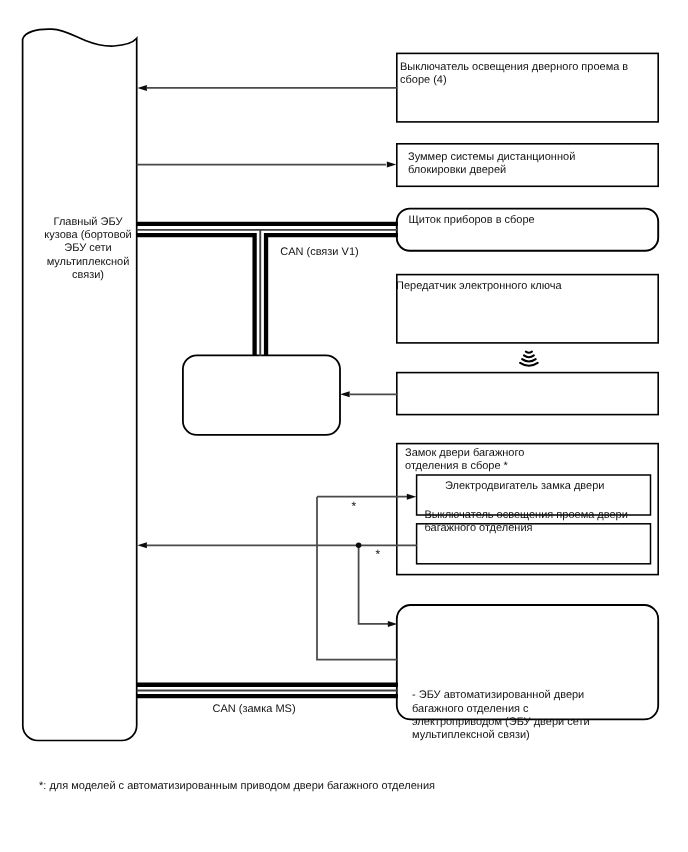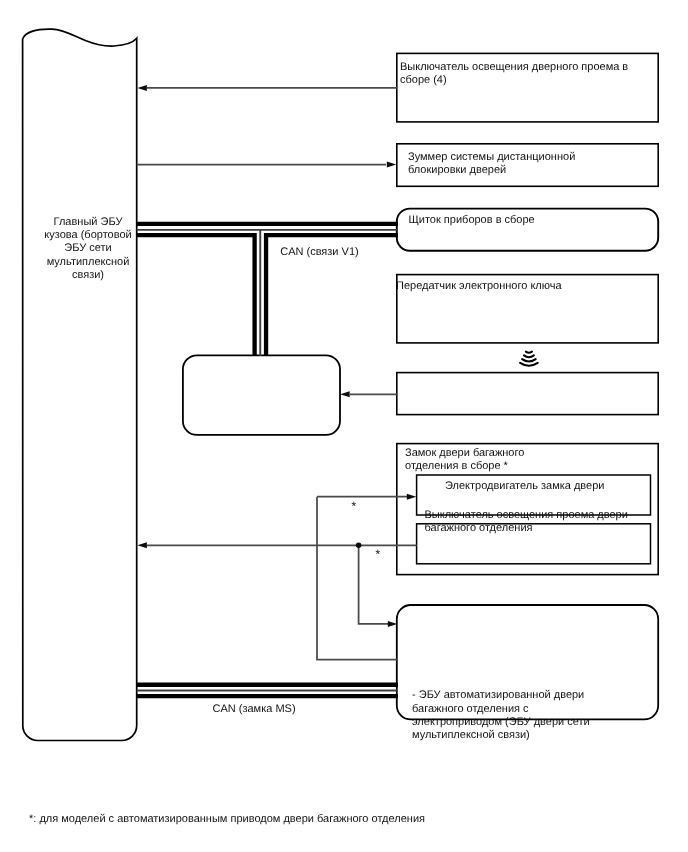--- a/index.html
+++ b/index.html
@@ -108,15 +108,15 @@
   <div class="lbl" style="left:424.5px;top:509px;width:230px;">Выключатель освещения проема двери
 багажного отделения</div>
   <div class="lbl" style="left:412px;top:645.2px;width:250px;margin-top:44px;">- ЭБУ автоматизированной двери
 багажного отделения с
 электроприводом (ЭБУ двери сети
 мультиплексной связи)</div>
   <div class="lbl" style="left:351.5px;top:500px;font-size:12px;line-height:12px;">*</div>
   <div class="lbl" style="left:375.5px;top:548.1px;font-size:12px;line-height:12px;">*</div>
   <div class="lbl" style="left:280.2px;top:245.9px;">CAN (связи V1)</div>
   <div class="lbl" style="left:212.5px;top:702.9px;">CAN (замка MS)</div>
-  <div class="lbl" style="left:29px;top:779.6px;margin-top:33px;">*: для моделей с автоматизированным приводом двери багажного отделения</div>
+  <div class="lbl" style="left:39px;top:779.6px;">*: для моделей с автоматизированным приводом двери багажного отделения</div>
 
 </div>
 
 </body></html>

